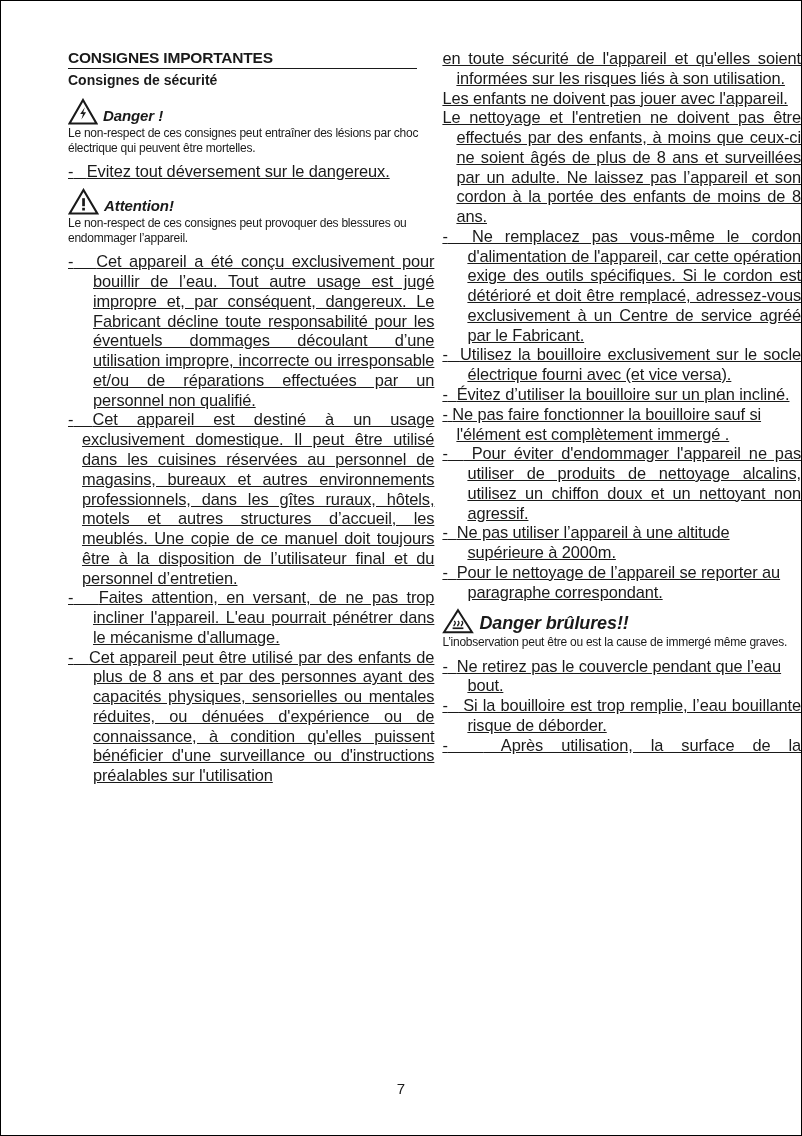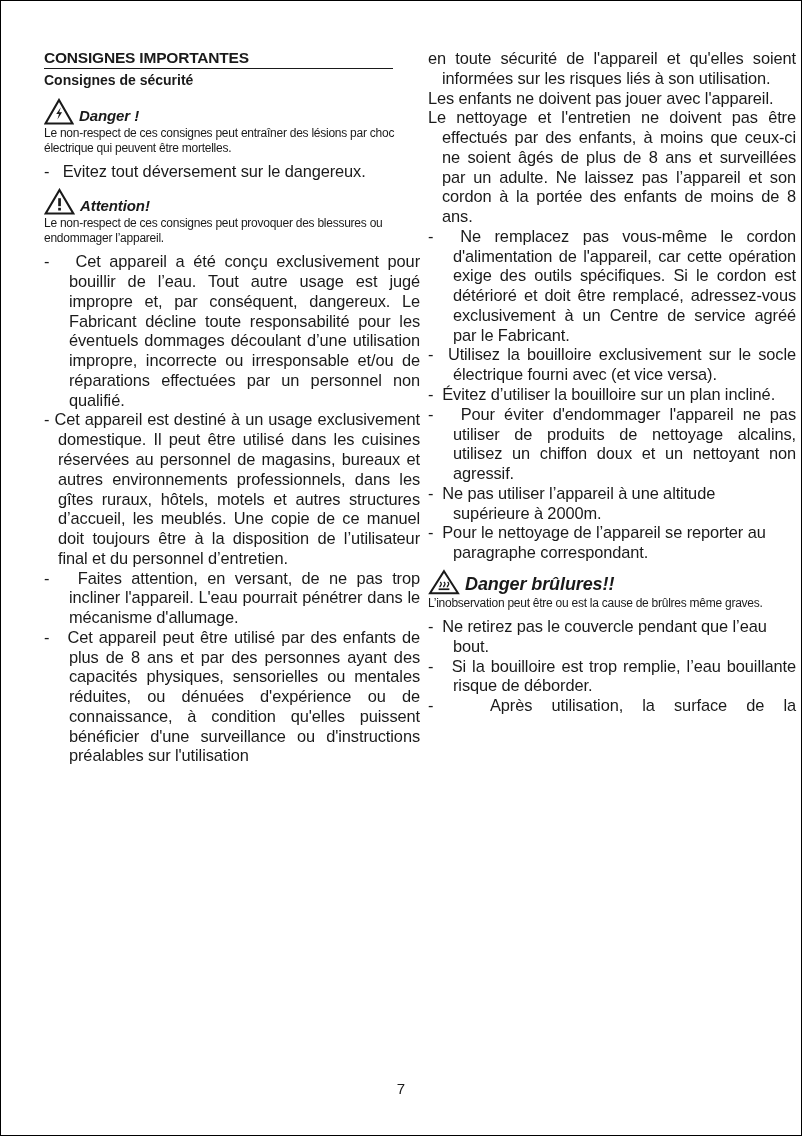--- a/index.html
+++ b/index.html
@@ -24,21 +24,21 @@
     position: absolute;
     left: 0; right: 0;
     top: 48px;
     display: flex;
     gap: 0px;
   }
   .col {
     width: 376px;
     box-sizing: border-box;
   }
-  .col-left  { margin-left: 43px; }
+  .col-left  { margin-left: 67px; }
   .col-right { margin-left: 8px; width: 368px; }
 
   h1.section-title {
     font-size: 15.5px;
     font-weight: bold;
     letter-spacing: -0.2px;
     margin: 0 0 2px 0;
     padding: 0;
     line-height: 1.1;
   }
@@ -84,20 +84,21 @@
     line-height: 1.26;
     margin: 1px 0 6px 0;
     letter-spacing: -0.25px;
   }
 
   
   ul.items {
     list-style: none;
     margin: 0;
     padding: 0;
+    text-decoration: underline;
   }
   ul.items > li {
     font-size: 16.4px;
     line-height: 1.205;
     margin: 0 0 0 0;
     position: relative;
     letter-spacing: -0.1px;
   }
   li.dash {
     padding-left: 25px;
@@ -176,38 +177,39 @@
 
     <div class="col col-right">
 
       <ul class="items">
         <li class="nodash just"><span>en toute sécurité de l'appareil et qu'elles soient informées sur les risques liés à son utilisation.</span></li>
         <li class="nodash just"><span>Les enfants ne doivent pas jouer avec l'appareil.</span></li>
         <li class="nodash just"><span>Le nettoyage et l'entretien ne doivent pas être effectués par des enfants, à moins que ceux-ci ne soient âgés de plus de 8 ans et surveillées par un adulte. Ne laissez pas l’appareil et son cordon à la portée des enfants de moins de 8 ans.</span></li>
         <li class="dash just"><span class="dash-mark">-</span>&nbsp;&nbsp;<span>Ne remplacez pas vous-même le cordon d'alimentation de l'appareil, car cette opération exige des outils spécifiques. Si le cordon est détérioré et doit être remplacé, adressez-vous exclusivement à un Centre de service agréé par le Fabricant.</span></li>
         <li class="dash just"><span class="dash-mark">-</span>&nbsp;&nbsp;<span>Utilisez la bouilloire exclusivement sur le socle électrique fourni avec (et vice versa).</span></li>
         <li class="dash just"><span class="dash-mark">-</span>&nbsp;&nbsp;<span>Évitez d’utiliser la bouilloire sur un plan incliné.</span></li>
+        <li class="dash tight left"><span class="dash-mark">-</span>&nbsp;<span>Ne pas faire fonctionner la bouilloire sauf si l'élément est complètement immergé .</span></li>
         <li class="dash just"><span class="dash-mark">-</span>&nbsp;&nbsp;<span> Pour éviter d'endommager l'appareil ne pas utiliser de produits de nettoyage alcalins, utilisez un chiffon doux et un nettoyant non agressif.</span></li>
         <li class="dash left"><span class="dash-mark">-</span>&nbsp;&nbsp;<span>Ne pas utiliser l’appareil à une altitude supérieure à 2000m.</span></li>
         <li class="dash left"><span class="dash-mark">-</span>&nbsp;&nbsp;<span>Pour le nettoyage de l’appareil se reporter au paragraphe correspondant.</span></li>
       </ul>
 
       <div class="warn">
         <span class="warn-icon">
           <svg width="32" height="26" viewBox="0 0 32 26">
             <path d="M16 2.2 L30 24.3 L2 24.3 Z" fill="none" stroke="#1a1a1a" stroke-width="2.0" stroke-linejoin="miter"></path>
             <rect x="10.6" y="19.4" width="10.8" height="1.7" fill="#1a1a1a"></rect>
             <path d="M11.9 18.2 C11.9 16.6 13.3 16.4 13.3 14.9 C13.3 13.8 12.6 13.4 12.2 13.0" fill="none" stroke="#1a1a1a" stroke-width="1.3"></path>
             <path d="M15.6 18.2 C15.6 16.6 17.0 16.4 17.0 14.9 C17.0 13.8 16.3 13.4 15.9 13.0" fill="none" stroke="#1a1a1a" stroke-width="1.3"></path>
             <path d="M19.3 18.2 C19.3 16.6 20.7 16.4 20.7 14.9 C20.7 13.8 20.0 13.4 19.6 13.0" fill="none" stroke="#1a1a1a" stroke-width="1.3"></path>
           </svg>
         </span>
         <span class="warn-label small">Danger brûlures!!</span>
       </div>
-      <div class="warn-note">L’inobservation peut être ou est la cause de brûlres même graves.</div>
+      <div class="warn-note">L’inobservation peut être ou est la cause de immergé même graves.</div>
 
       <ul class="items">
         <li class="dash left"><span class="dash-mark">-</span>&nbsp;&nbsp;<span>Ne retirez pas le couvercle pendant que l’eau bout.</span></li>
         <li class="dash just"><span class="dash-mark">-</span>&nbsp;&nbsp;<span> Si la bouilloire est trop remplie, l’eau bouillante risque de déborder.</span></li>
         <li class="dash just" style="text-align-last:justify;"><span class="dash-mark">-</span>&nbsp;&nbsp;<span> Après utilisation, la surface de la</span></li>
       </ul>
 
     </div>
   </div>
 

